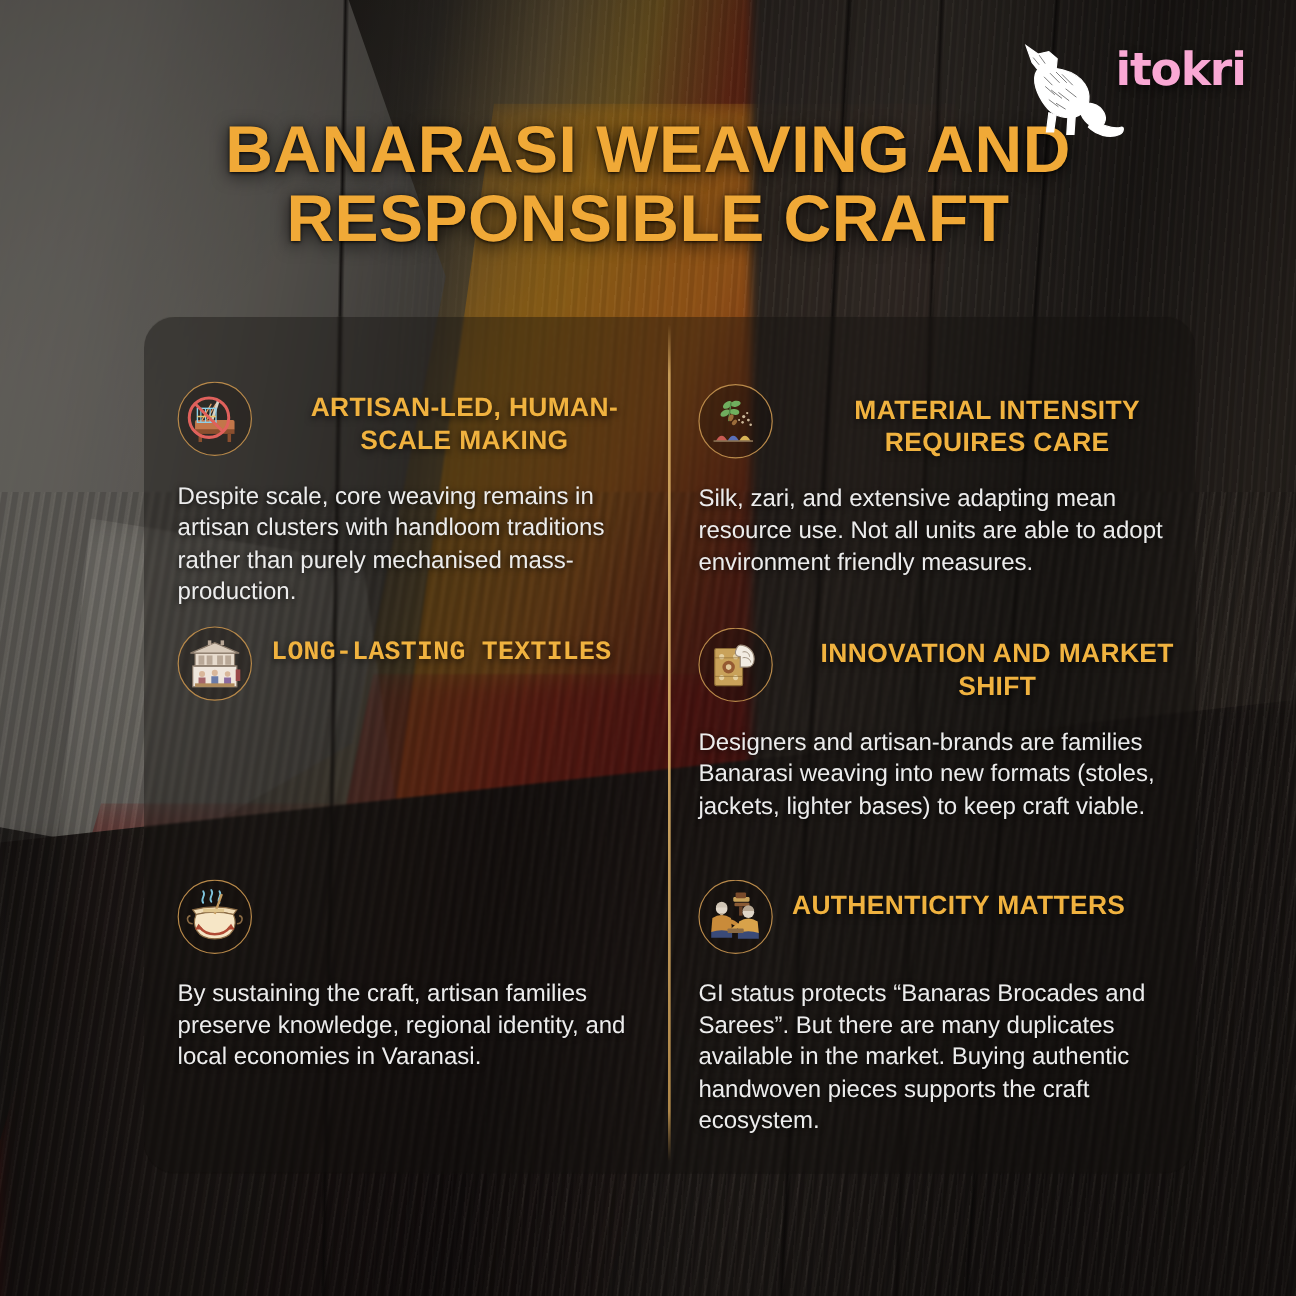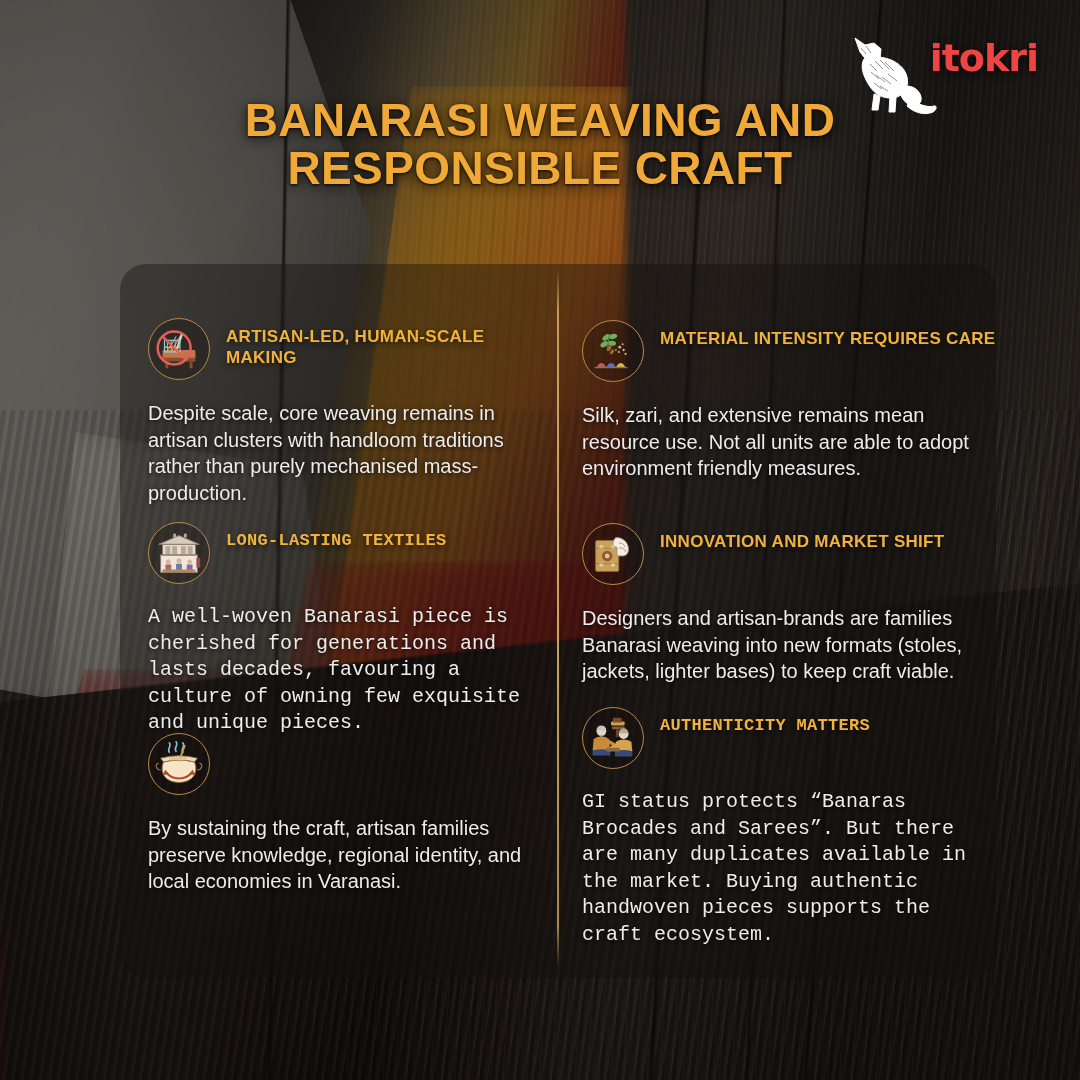--- a/index.html
+++ b/index.html
@@ -105,29 +105,29 @@
   .bg-vig {
     position:absolute; inset:0;
     background:radial-gradient(125% 105% at 50% 44%, rgba(0,0,0,0) 32%, rgba(0,0,0,.42) 72%, rgba(0,0,0,.78) 100%);
   }
   .bg-dim { position:absolute; inset:0; background:rgba(10,8,7,.28); }
 
   
   .title {
     position:absolute; left:0; right:0; top:96px;
     text-align:center; padding:0 68px;
-    color:#f0a937; font-size:46px; line-height:1.05;
+    color:#f0a937; font-size:55px; line-height:1.05;
     font-weight:bold; letter-spacing:.4px;
     text-shadow:0 3px 14px rgba(0,0,0,.75), 0 1px 3px rgba(0,0,0,.9);
     z-index:4;
   }
 
   .logo { position:absolute; right:42px; top:36px; z-index:5; text-align:right; }
   .logo-word {
-    font-size:38px; font-weight:bold; color:#ef4444; letter-spacing:-1px;
+    font-size:38px; font-weight:bold; color:#f9a8d4; letter-spacing:-1px;
     font-family:"DejaVu Sans", sans-serif;
     text-shadow:0 2px 8px rgba(0,0,0,.7);
     margin-left:16px;
   }
   .logo-cat { position:absolute; right:140px; top:26px; z-index:5; }
 
   
   .panel {
     position:absolute; left:120px; top:264px; width:876px; height:714px;
     background:rgba(18,15,13,.40);
@@ -144,38 +144,39 @@
   
   .card { position:absolute; z-index:4; }
   .card-head { display:flex; align-items:flex-start; gap:16px; }
   .icon-circle {
     flex:0 0 auto; width:62px; height:62px; border-radius:50%;
     border:1.4px solid #b8894a; overflow:hidden; position:relative;
     background:rgba(20,12,10,.30);
   }
   .icon-circle svg { display:block; width:100%; height:100%; }
   .card-title {
-    color:#f0b23f; font-size:17px; font-weight:bold; line-height:1.22;
+    color:#f0b23f; font-size:22px; font-weight:bold; line-height:1.22;
     letter-spacing:.3px; padding-top:9px;
     text-shadow:0 2px 6px rgba(0,0,0,.65);
+    text-align:center;
   }
   .card-body {
     color:#ececec; font-size:20px; line-height:1.33; font-weight:400;
     margin-top:20px; text-shadow:0 1px 5px rgba(0,0,0,.8);
   }
 
   
   .col-l { left:148px; width:400px; }
   .col-r { left:582px; width:420px; }
   .row-1 { top:318px; }
   .row-2 { top:522px;font-family:Liberation Mono, monospace; }
   .row-3 { top:733px; }
   .row-1r { top:320px; }
   .row-2r { top:523px; }
-  .row-3r { top:707px;font-family:Liberation Mono, monospace; }
+  .row-3r { top:733px; }
 </style>
 </head>
 <body>
 
 <div class="canvas">
 
   <div class="bg">
     <div class="bg-base"></div>
     <div class="bg-garment"></div>
     <div class="bg-garment2"></div>
@@ -282,21 +283,21 @@
               <circle cx="34" cy="30" r="0.9"></circle>
           </g>
           <path d="M14 48 Q19 39 24 48 Z" fill="#c75a52"></path>
           <path d="M24 48 Q29 39 34 48 Z" fill="#5a6fb8"></path>
           <path d="M34 48 Q39 39 44 48 Z" fill="#d9b356"></path>
           <rect x="12" y="47.4" width="34" height="1.4" fill="#8a7254"></rect>
         </svg>
       </div>
       <div class="card-title">MATERIAL INTENSITY REQUIRES CARE</div>
     </div>
-    <div class="card-body">Silk, zari, and extensive remains mean resource use. Not all units are able to adopt environment friendly measures.</div>
+    <div class="card-body">Silk, zari, and extensive adapting mean resource use. Not all units are able to adopt environment friendly measures.</div>
   </div>
 
   <div class="card col-l row-2">
     <div class="card-head">
       <div class="icon-circle">
         <svg viewBox="0 0 62 62">
           <rect x="12" y="33" width="38" height="18" fill="#efe6dc" stroke="#8a7a6a" stroke-width="1"></rect>
           <rect x="14" y="22" width="34" height="11" fill="#e7dbcd" stroke="#8a7a6a" stroke-width="1"></rect>
           <path d="M10 22 L31 13 L52 22 Z" fill="#d9cbbb" stroke="#8a7a6a" stroke-width="1"></path>
           <path d="M13 33 L49 33" stroke="#8a7a6a" stroke-width="1"></path>
@@ -315,21 +316,20 @@
             <path d="M28 42 h6 v7 h-6 z" fill="#6a7ba8"></path>
             <circle cx="42" cy="40" r="2.4" fill="#d9b79a"></circle>
             <path d="M39 43 h6 v6 h-6 z" fill="#8a6aa0"></path>
           </g>
           <rect x="14" y="48" width="34" height="3" fill="#b08a5a"></rect>
           <rect x="49" y="36" width="4" height="10" fill="#9a4a4a"></rect>
         </svg>
       </div>
       <div class="card-title">LONG-LASTING TEXTILES</div>
     </div>
-    <div class="card-body">A well-woven Banarasi piece is cherished for generations and lasts decades, favouring a culture of owning few exquisite and unique pieces.</div>
   </div>
 
   <div class="card col-r row-2r">
     <div class="card-head">
       <div class="icon-circle">
         <svg viewBox="0 0 62 62">
           <rect x="13" y="17" width="24" height="32" rx="1.5" fill="#c9a25a" stroke="#8a6a34" stroke-width="1"></rect>
           <g fill="#8a4a2a" opacity=".82">
             <circle cx="25" cy="33" r="5.4"></circle>
           </g>

